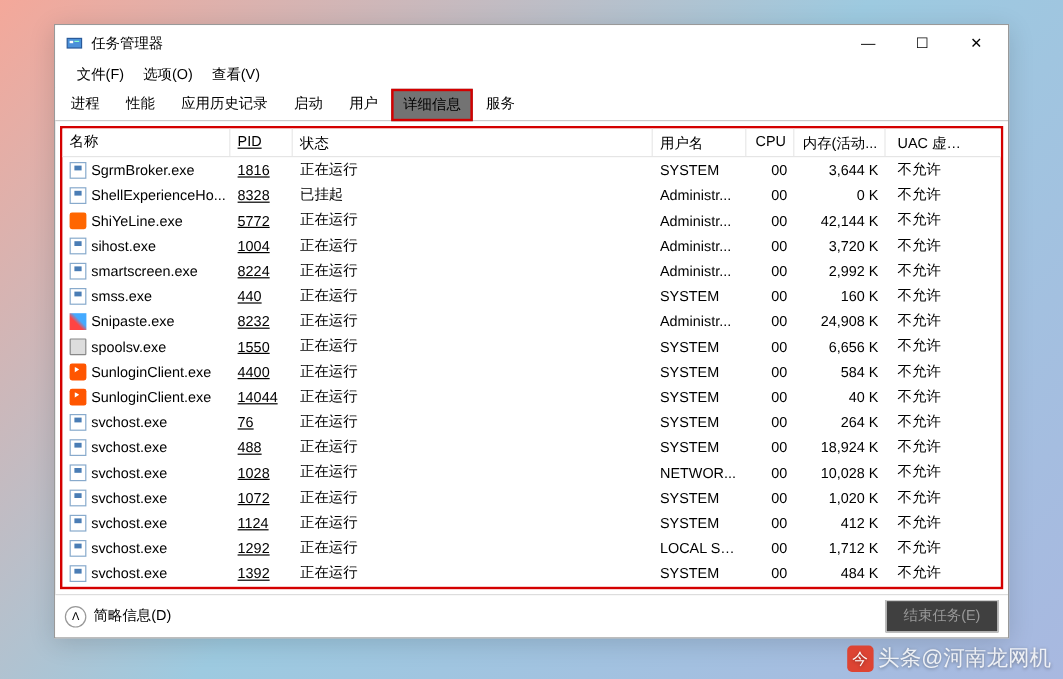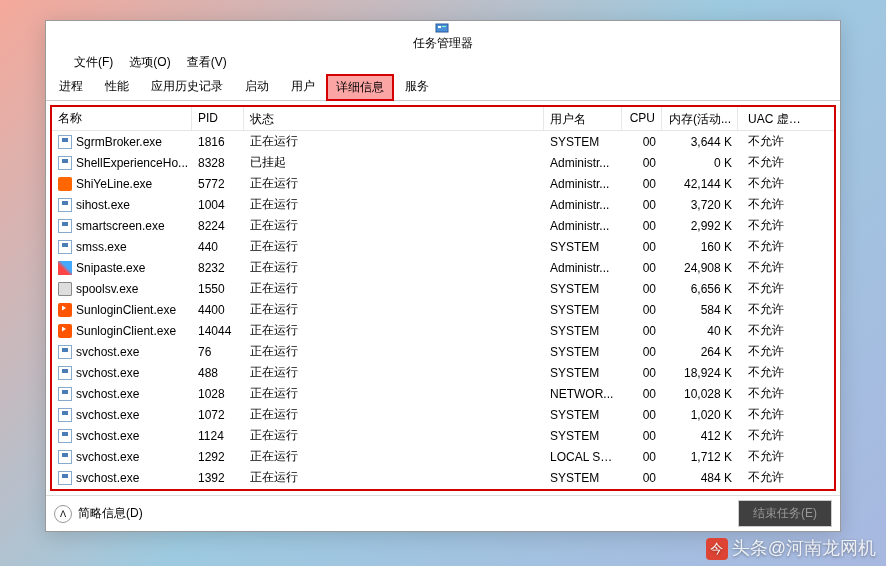--- a/index.html
+++ b/index.html
@@ -1,37 +1,37 @@
 <!DOCTYPE html>
 <html><head>
   <meta charset="utf-8">
   <style>
     * { margin: 0; padding: 0; box-sizing: border-box; font-family: "Microsoft YaHei", "Segoe UI", sans-serif; }
     body { width: 886px; height: 566px; background: linear-gradient(135deg, #f4a89a 0%, #9dcae0 50%, #a8b8e0 100%); position: relative; overflow: hidden; }
     .window { position: absolute; top: 20px; left: 45px; width: 796px; height: 512px; background: #fff; border: 1px solid #999; box-shadow: 0 4px 20px rgba(0,0,0,0.15); display: flex; flex-direction: column; }
-    .titlebar { height: 30px; display: flex; align-items: center; padding: 0 4px; background: #fff; flex-direction: column; }
+    .titlebar { height: 30px; display: flex; align-items: center; padding: 0 4px; background: #fff; }
     .title-icon { width: 16px; height: 16px; margin-left: 4px; margin-right: 6px; display:flex; align-items:center; justify-content:center; }
     .title-text { font-size: 12px; color: #000; flex: 1; }
     .win-controls { display: flex; }
     .win-btn { width: 45px; height: 30px; display: flex; align-items: center; justify-content: center; cursor: pointer; font-size: 12px; }
-    .menubar { height: 22px; display: flex; align-items: center; padding: 0 20px; background: #fff; }
+    .menubar { height: 22px; display: flex; align-items: center; padding: 0 10px; background: #fff; }
     .menu-item { font-size: 12px; padding: 2px 8px; cursor: pointer; }
     .tabbar { height: 28px; display: flex; align-items: flex-end; border-bottom: 1px solid #ccc; background: #fff; padding-left: 2px; }
     .tab { font-size: 12px; padding: 5px 10px; border: 1px solid transparent; cursor: pointer; margin-bottom: -1px; }
-    .tab.active { border: 1px solid #ccc; border-bottom: 1px solid #fff; background: #fca5a5; }
+    .tab.active { border: 1px solid #ccc; border-bottom: 1px solid #fff; background: #737373; }
     .highlight-tab { border: 2px solid #d40000 !important; border-bottom: 2px solid #d40000 !important; padding: 3px 8px; }
     .content { flex: 1; overflow: hidden; position: relative; }
     .table-wrap { position: absolute; inset: 4px; border: 2px solid #d40000; overflow: hidden; }
     .table-header { display: flex; height: 24px; background: #fff; border-bottom: 1px solid #e5e5e5; }
     .th { font-size: 12px; padding: 4px 6px; border-right: 1px solid #e8e8e8; white-space: nowrap; overflow: hidden; text-overflow: ellipsis; cursor: pointer; }
     .table-body { overflow-y: scroll; height: calc(100% - 24px); }
     .row { display: flex; height: 21px; align-items: center; }
     .td { font-size: 12px; padding: 2px 6px; white-space: nowrap; overflow: hidden; text-overflow: ellipsis; }
     .col-name { width: 140px; display: flex; align-items: center; gap: 4px; }
-    .col-pid { width: 52px; }
+    .col-pid { width: 52px; text-decoration: underline; }
     .col-status { width: 300px; }
     .col-user { width: 78px; }
     .col-cpu { width: 40px; text-align: right; }
     .col-mem { width: 76px; text-align: right; }
     .col-uac { width: 80px; padding-left: 10px; }
     .proc-icon { width: 14px; height: 14px; flex-shrink: 0; display:inline-flex; align-items:center; justify-content:center; }
     .ic-default { background: #fff; border: 1px solid #88aacc; }
     .ic-default::before { content:""; width:6px; height:4px; background:#4a7db5; display:block; margin-top:-3px; }
     .ic-orange { background: #ff6600; border-radius:2px; }
     .ic-snip { background: linear-gradient(45deg,#ff4444 40%,#44aaff 60%); }

